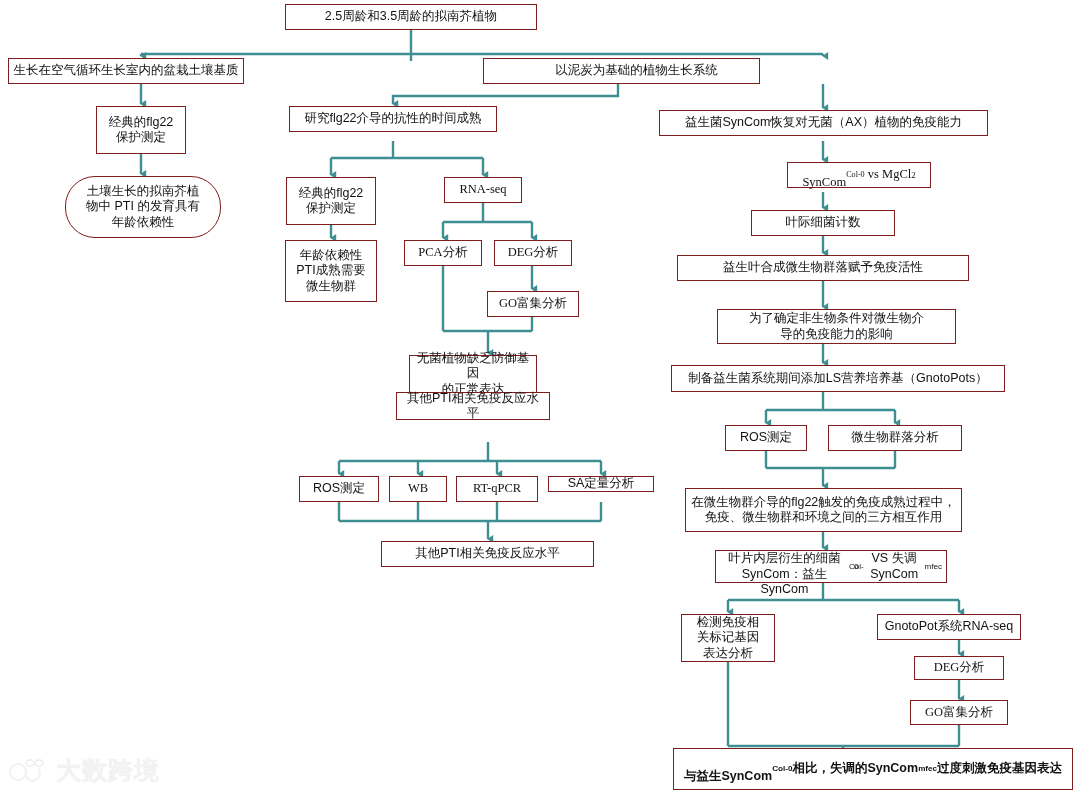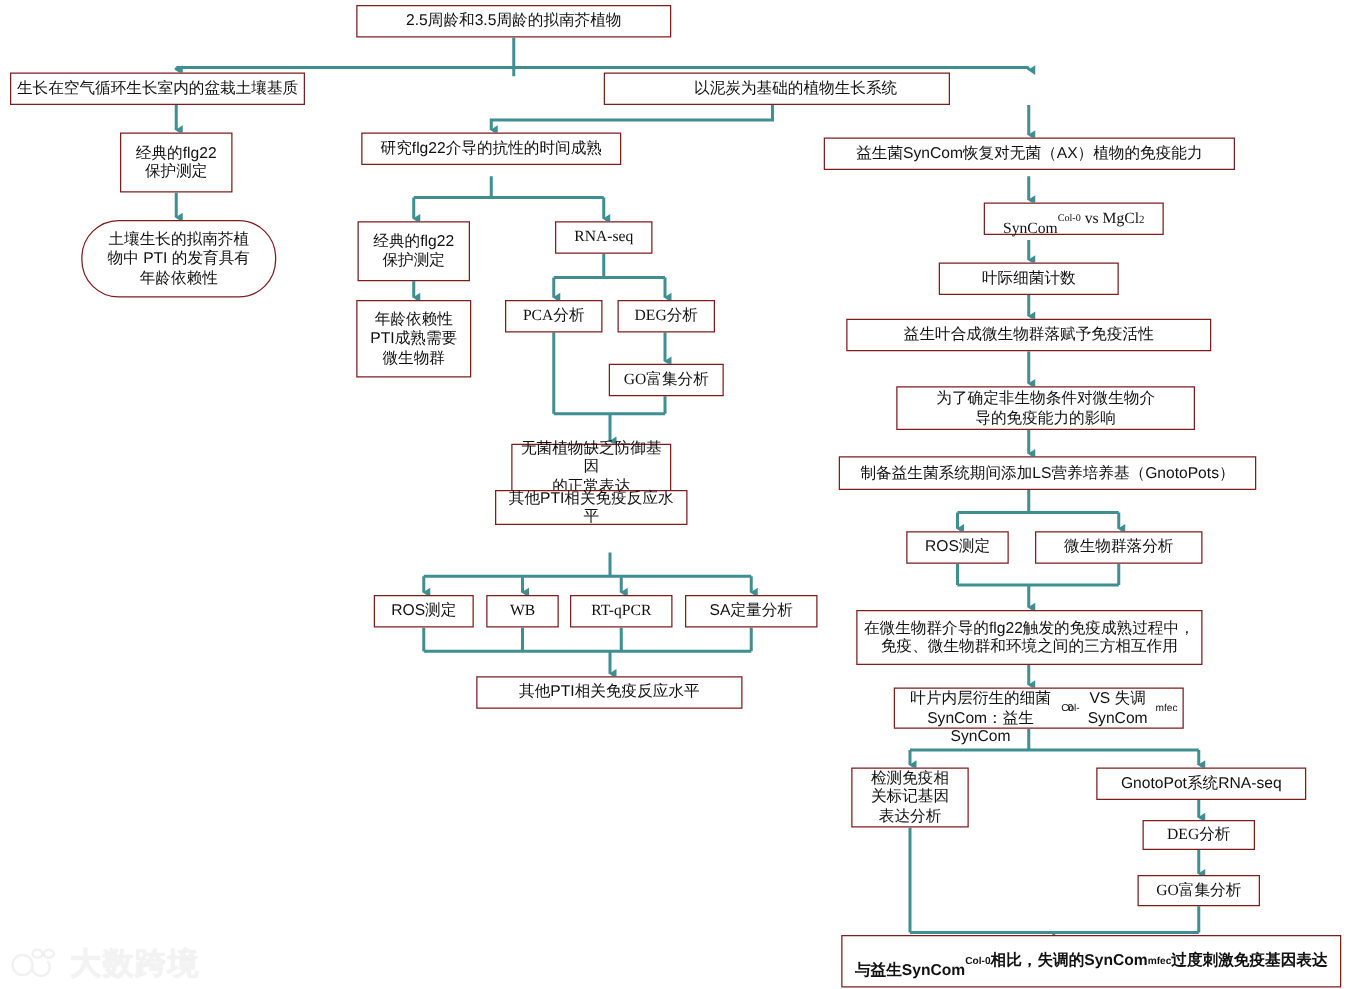--- a/index.html
+++ b/index.html
@@ -172,21 +172,21 @@
 的正常表达</div>
 
   <div class="node" style="left:396px;top:392px;width:154px;height:28px;">其他PTI相关免疫反应水平</div>
 
   <div class="node" style="left:299px;top:476px;width:80px;height:26px;">ROS测定</div>
 
   <div class="node serif" style="left:389px;top:476px;width:58px;height:26px;">WB</div>
 
   <div class="node serif" style="left:456px;top:476px;width:82px;height:26px;">RT-qPCR</div>
 
-  <div class="node" style="left:548px;top:476px;width:106px;height:26px;">SA定量分析</div>
+  <div class="node" style="left:548px;top:476px;width:106px;height:16px;">SA定量分析</div>
 
   <div class="node" style="left:381px;top:541px;width:213px;height:26px;">其他PTI相关免疫反应水平</div>
 
   <div class="node" style="left:659px;top:110px;width:329px;height:26px;">益生菌SynCom恢复对无菌（AX）植物的免疫能力</div>
 
   <div class="node serif" style="left:751px;top:162px;width:144px;height:26px;margin-left:36px;">
     SynCom<sup>Col-0</sup>&nbsp;vs&nbsp;MgCl<sub>2</sub>
   </div>
 
   <div class="node" style="left:751px;top:210px;width:144px;height:26px;">叶际细菌计数</div>
@@ -206,21 +206,21 @@
 免疫、微生物群和环境之间的三方相互作用</div>
 
   <div class="node" style="left:715px;top:550px;width:232px;height:33px;">
     叶片内层衍生的细菌SynCom：益生<br>SynCom<sup>Col-0</sup> VS 失调SynCom<sup>mfec</sup>
   </div>
 
   <div class="node" style="left:681px;top:614px;width:94px;height:48px;">检测免疫相
 关标记基因
 表达分析</div>
 
-  <div class="node" style="left:877px;top:614px;width:168px;height:26px;">GnotoPot系统RNA-seq</div>
+  <div class="node" style="left:877px;top:614px;width:144px;height:26px;">GnotoPot系统RNA-seq</div>
 
   <div class="node serif" style="left:914px;top:656px;width:90px;height:24px;">DEG分析</div>
 
   <div class="node serif" style="left:910px;top:700px;width:98px;height:25px;">GO富集分析</div>
 
   <div class="node" style="left:673px;top:748px;width:400px;height:42px;font-weight:bold;">
     与益生SynCom<sup>Col-0</sup>相比，失调的SynCom<sup>mfec</sup>过度刺激免疫基因表达
   </div>
 
   <div id="watermark">

